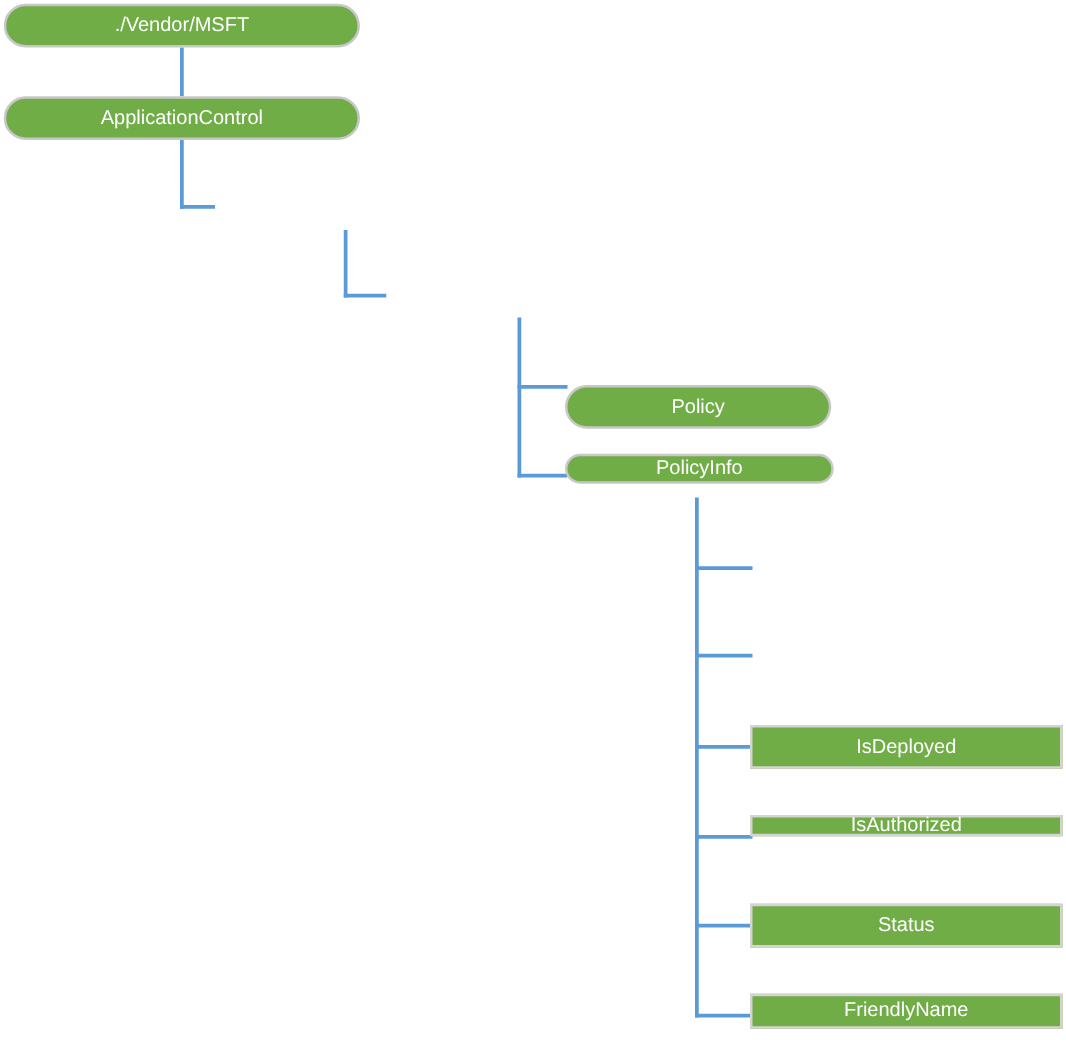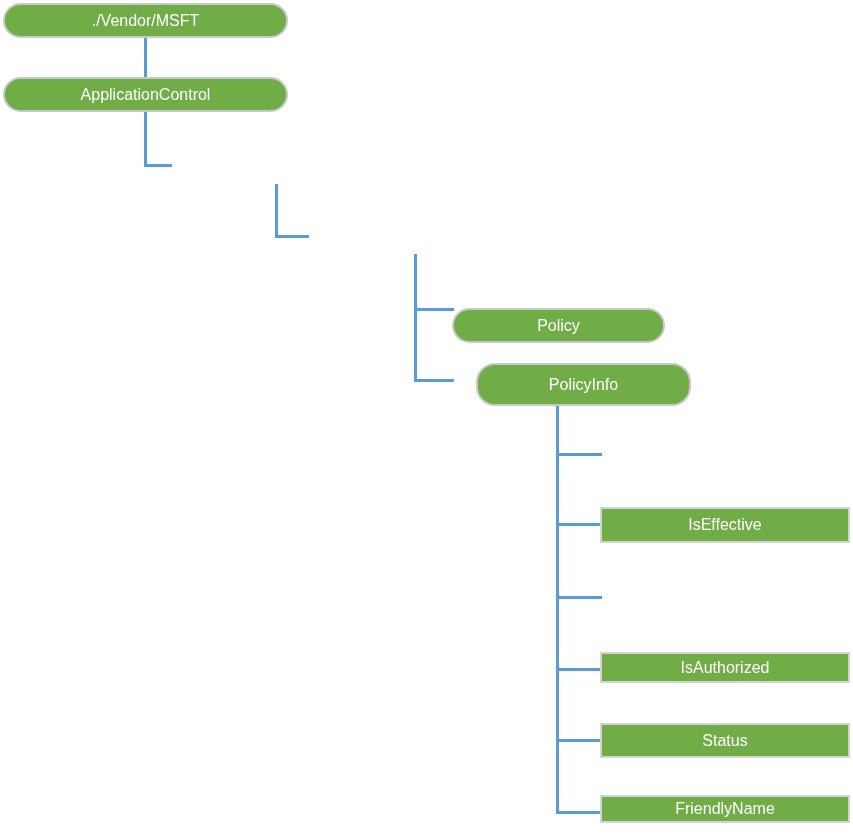--- a/index.html
+++ b/index.html
@@ -43,25 +43,25 @@
     position: absolute;
     background: var(--connector, #5B9BD5);
   }
 
   
   #n0  { left:   3px; top:   3px; width: 285px; height: 35px; }
   #n1  { left:   3px; top:  77px; width: 285px; height: 35px; }
   #n2  { left: 170px; top: 148px; width: 213px; height: 36px; }
   #n3  { left: 307px; top: 219px; width: 217px; height: 35px; }
   #n4  { left: 452px; top: 308px; width: 213px; height: 35px; text-align: center; }
-  #n5  { left: 476px; top: 363px; width: 215px; height: 43px; text-align: right; }
+  #n5  { left: 452px; top: 363px; width: 215px; height: 24px; text-align: right; }
   #n6  { left: 600px; top: 437px; width: 250px; height: 35px; }
   #n7  { left: 600px; top: 507px; width: 250px; height: 36px; }
   #n8  { left: 600px; top: 580px; width: 250px; height: 35px; }
-  #n9  { left: 600px; top: 652px; width: 250px; height: 31px; text-align: center; }
+  #n9  { left: 600px; top: 652px; width: 250px; height: 17px; text-align: center; }
   #n10 { left: 600px; top: 723px; width: 250px; height: 35px; }
   #n11 { left: 600px; top: 795px; width: 250px; height: 28px; }
 
   
   #c1  { left: 144px; top:  38px; width:   3px; height:  39px; }
   #c2v { left: 144px; top: 112px; width:   3px; height:  55px; }
   #c2h { left: 144px; top: 164px; width:  28px; height:   3px; }
   #c3v { left: 275px; top: 184px; width:   3px; height:  54px; }
   #c3h { left: 275px; top: 235px; width:  34px; height:   3px; }
   #c4v { left: 414px; top: 254px; width:   3px; height: 128px; }
@@ -93,18 +93,18 @@
   <div class="conn" id="c5h2"></div>
   <div class="conn" id="c5h3"></div>
   <div class="conn" id="c5h4"></div>
   <div class="conn" id="c5h5"></div>
   <div class="conn" id="c5h6"></div>
 
   <div class="node rounded" id="n0">./Vendor/MSFT</div>
   <div class="node rounded" id="n1">ApplicationControl</div>
   <div class="node rounded" id="n4">Policy</div>
   <div class="node rounded" id="n5">PolicyInfo</div>
-  <div class="node leaf" id="n7">IsEffective</div>
+  <div class="node leaf" id="n8">IsDeployed</div>
   <div class="node leaf" id="n9">IsAuthorized</div>
   <div class="node leaf" id="n10">Status</div>
   <div class="node leaf" id="n11">FriendlyName</div>
 
 </div>
 
 </body></html>

